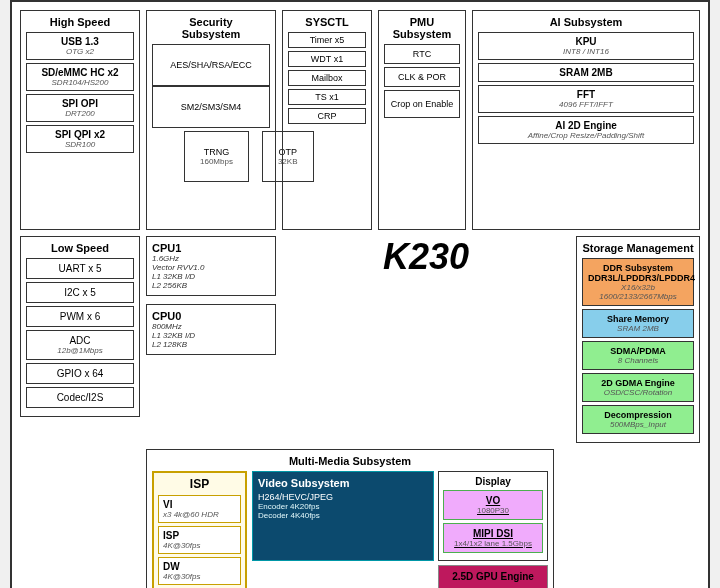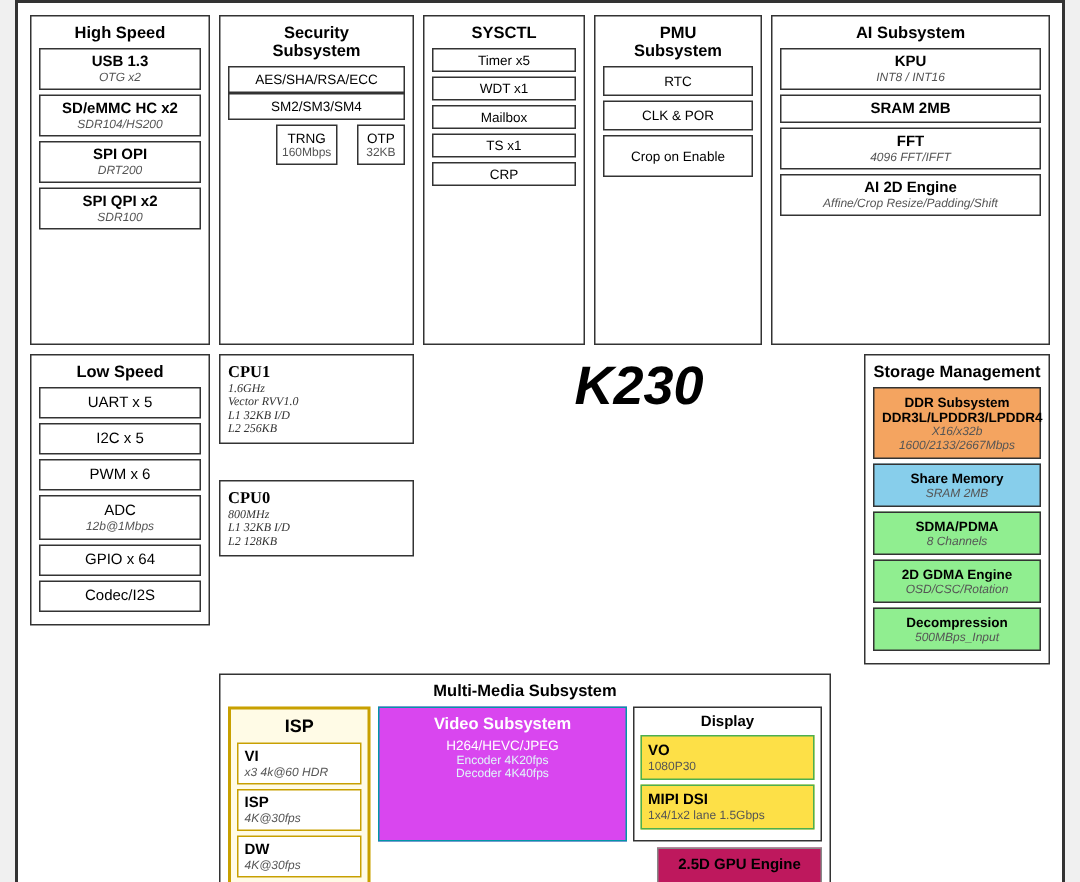--- a/index.html
+++ b/index.html
@@ -56,53 +56,53 @@
 
     
     .security-box {
       width: 130px;
       border: 1.5px solid #333;
       padding: 5px;
       flex-shrink: 0;
     }
     .sec-cell {
       border: 1.5px solid #333;
-      padding: 3px;
+      padding: 15px;
       text-align: center;
       font-size: 9px;
     }
     .sec-cell-wide {
       grid-column: 1 / -1;
     }
     .trng-otp {
       display: grid;
       grid-template-columns: 1fr 1fr;
       gap: 13px;
       margin-top: 3px;
       margin-left: 32px;
     }
 
     
     .sysctl-box {
-      width: 108px;
+      width: 90px;
       border: 1.5px solid #333;
       padding: 5px;
       flex-shrink: 0;
     }
     .sysctl-item {
       border: 1.5px solid #333;
       margin: 3px 0;
       padding: 2px 4px;
       text-align: center;
       font-size: 9px;
     }
 
     
     .pmu-box {
-      width: 112px;
+      width: 88px;
       border: 1.5px solid #333;
       padding: 5px;
       flex-shrink: 0;
     }
     .pmu-item {
       border: 1.5px solid #333;
       margin: 3px 0;
       padding: 4px;
       text-align: center;
       font-size: 9px;
@@ -147,24 +147,23 @@
       margin: 3px 0;
       padding: 4px 5px;
       text-align: center;
       font-size: 10px;
     }
 
     
     .cpu-section {
       display: flex;
       flex-direction: column;
-      gap: 24px;
+      gap: 8px;
       width: 130px;
       flex-shrink: 0;
-      font-family: Liberation Serif, serif;
     }
     .cpu-box {
       border: 1.5px solid #333;
       padding: 5px;
     }
     .cpu-name { font-size: 11px; font-weight: bold; }
     .cpu-detail { font-size: 8px; font-style: italic; color: #333; }
 
     
     .k230-label {
@@ -247,40 +246,42 @@
       gap: 4px;
     }
     .mm-top-row {
       display: flex;
       gap: 4px;
     }
 
     
     .video-sub {
       flex: 1;
-      background: #d946ef;
+      background: #0c4a6e;
       border: 1.5px solid #0097a7;
       padding: 5px;
-      text-align: center;
+      text-align: left;
     }
     .video-sub-name { font-size: 11px; font-weight: bold; color: white; }
     .video-sub-codec { font-size: 9px; color: white; margin-top: 3px; }
     .video-sub-detail { font-size: 8px; color: #e0f7fa; }
 
     
     .display-box {
-      width: 126px;
+      width: 110px;
       border: 1.5px solid #333;
       padding: 4px;
     }
     .display-item {
       border: 1.5px solid #4caf50;
-      background: #fde047;
+      background: #f0abfc;
       margin: 3px 0;
       padding: 4px;
+      text-align: center;
+      text-decoration: underline;
     }
     .display-item-name { font-size: 10px; font-weight: bold; }
     .display-item-sub { font-size: 8px; color: #555; }
 
     .mm-bottom-row {
       display: flex;
       gap: 4px;
     }
     
     .sl-box {

